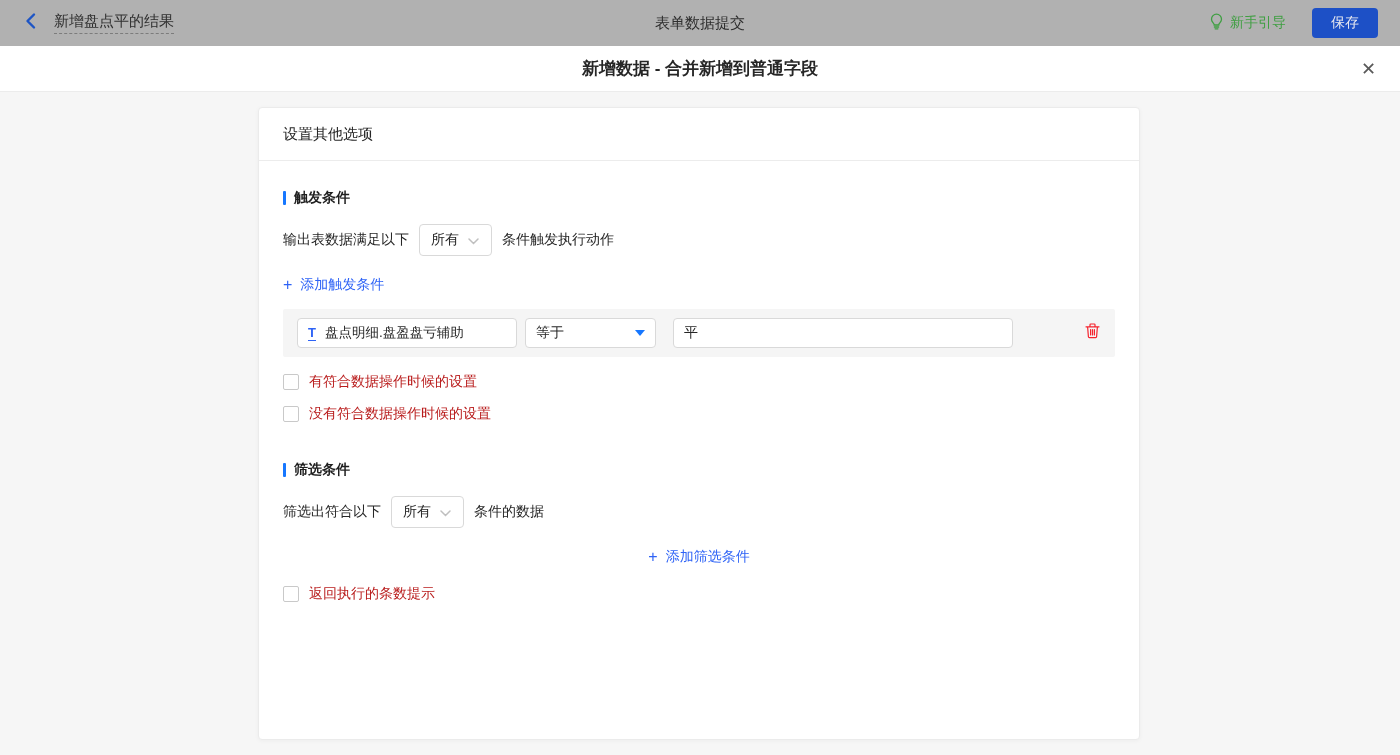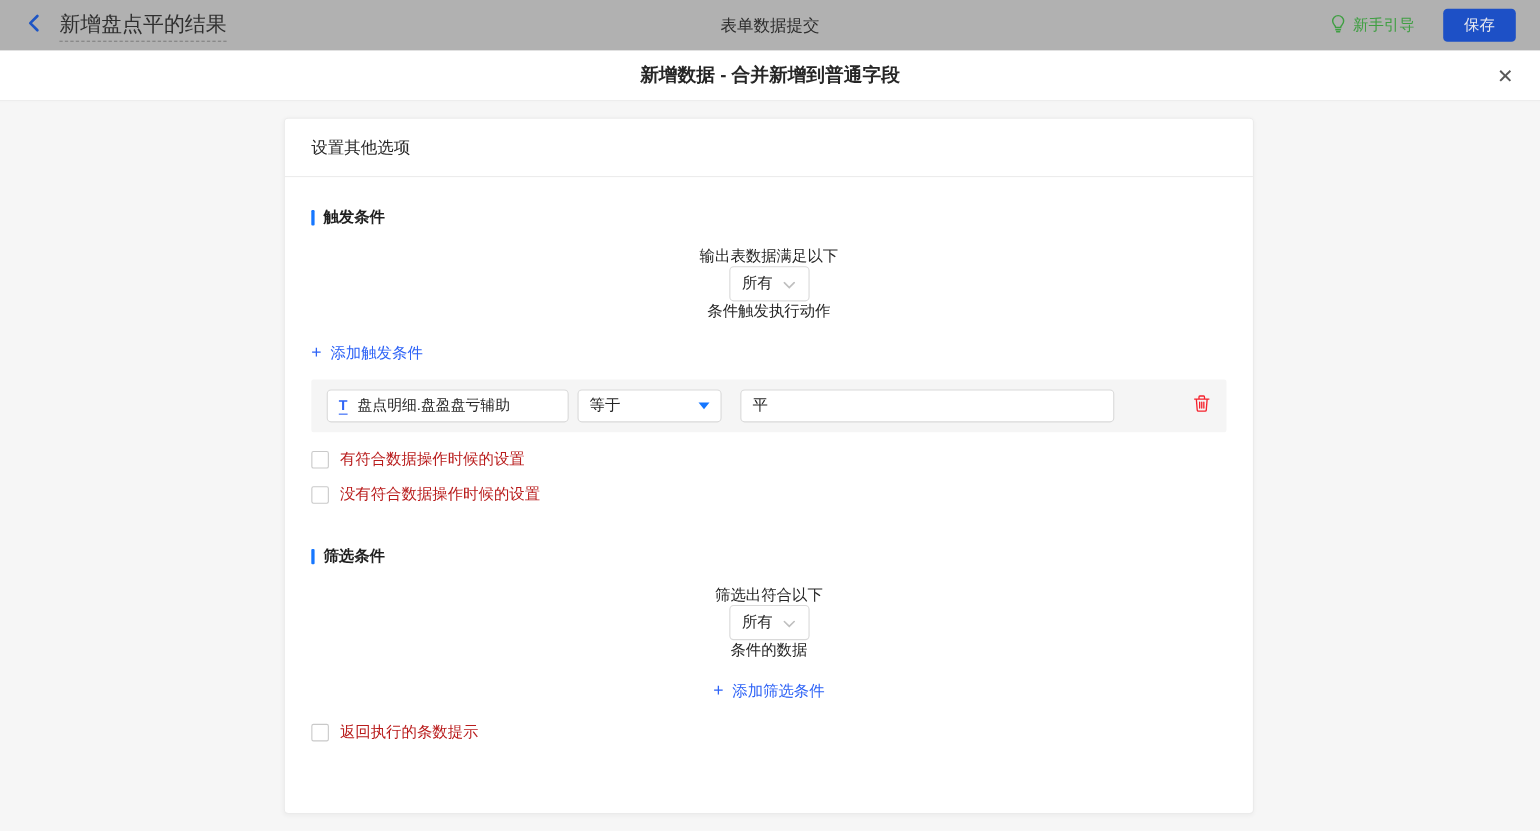--- a/index.html
+++ b/index.html
@@ -3,21 +3,21 @@
 <meta charset="utf-8">
 <style>
   * { margin:0; padding:0; box-sizing:border-box; }
   html,body { width:1400px; height:755px; overflow:hidden; background:#f6f6f6;
     font-family:"Liberation Sans","DejaVu Sans",sans-serif; }
 
   
   .topbar { position:absolute; top:0; left:0; width:1400px; height:46px;
     background:#b1b1b1; display:flex; align-items:center; padding:0 22px; z-index:1; }
   .back-btn { display:flex; align-items:center; cursor:pointer; margin-right:14px; }
-  .doc-title { font-size:19px; color:#2f2f2f; border-bottom:1px dashed rgba(60,60,60,.45);
+  .doc-title { font-size:15px; color:#2f2f2f; border-bottom:1px dashed rgba(60,60,60,.45);
     padding-bottom:2px; }
   .center-title { position:absolute; left:0; right:0; text-align:center; font-size:15px;
     color:#2d2d2d; pointer-events:none; }
   .topbar-right { margin-left:auto; display:flex; align-items:center; z-index:2; }
   .guide { display:flex; align-items:center; gap:6px; color:#3f9f42; font-size:14px; cursor:pointer; }
   .save-btn { margin-left:26px; width:66px; height:30px; background:#1d50c6; color:#e9e9ef;
     border:none; border-radius:4px; font-size:14px; cursor:pointer; }
 
   
   .modal-header { position:absolute; top:46px; left:0; width:1400px; height:46px; background:#fff;
@@ -32,21 +32,21 @@
     border:1px solid #ebebeb; border-radius:4px; display:flex; flex-direction:column;
     box-shadow:0 1px 4px rgba(0,0,0,.04); }
   .card-header { height:53px; flex:0 0 53px; display:flex; align-items:center; padding:0 24px;
     font-size:15px; color:#262626; border-bottom:1px solid #ececec; }
   .card-body { flex:1 1 auto; padding:28px 24px 0 24px; overflow:hidden; }
 
   .section-title { display:flex; align-items:center; gap:8px; }
   .section-bar { width:3px; height:14px; background:#1677ff; border-radius:1px; }
   .section-title span.txt { font-size:14px; font-weight:bold; color:#1f1f1f; }
 
-  .sentence { margin-top:17px; display:flex; align-items:center; font-size:14px; color:#262626;flex-direction:column; }
+  .sentence { margin-top:17px; display:flex; align-items:center; font-size:14px; color:#262626; }
   .mini-select { margin:0 10px; height:32px; min-width:73px; background:#fff;
     border:1px solid #d9d9d9; border-radius:4px; display:inline-flex; align-items:center;
     padding:0 9px 0 11px; gap:9px; cursor:pointer; }
   .mini-select .val { font-size:14px; color:#262626; }
 
   .add-link { margin-top:20px; display:inline-flex; align-items:center; gap:8px;
     color:#2e63f6; font-size:14px; cursor:pointer; }
   .add-link .plus { font-size:16px; line-height:1; }
 
   .cond-row { margin-top:15px; height:48px; background:#f5f5f5; border-radius:2px;

